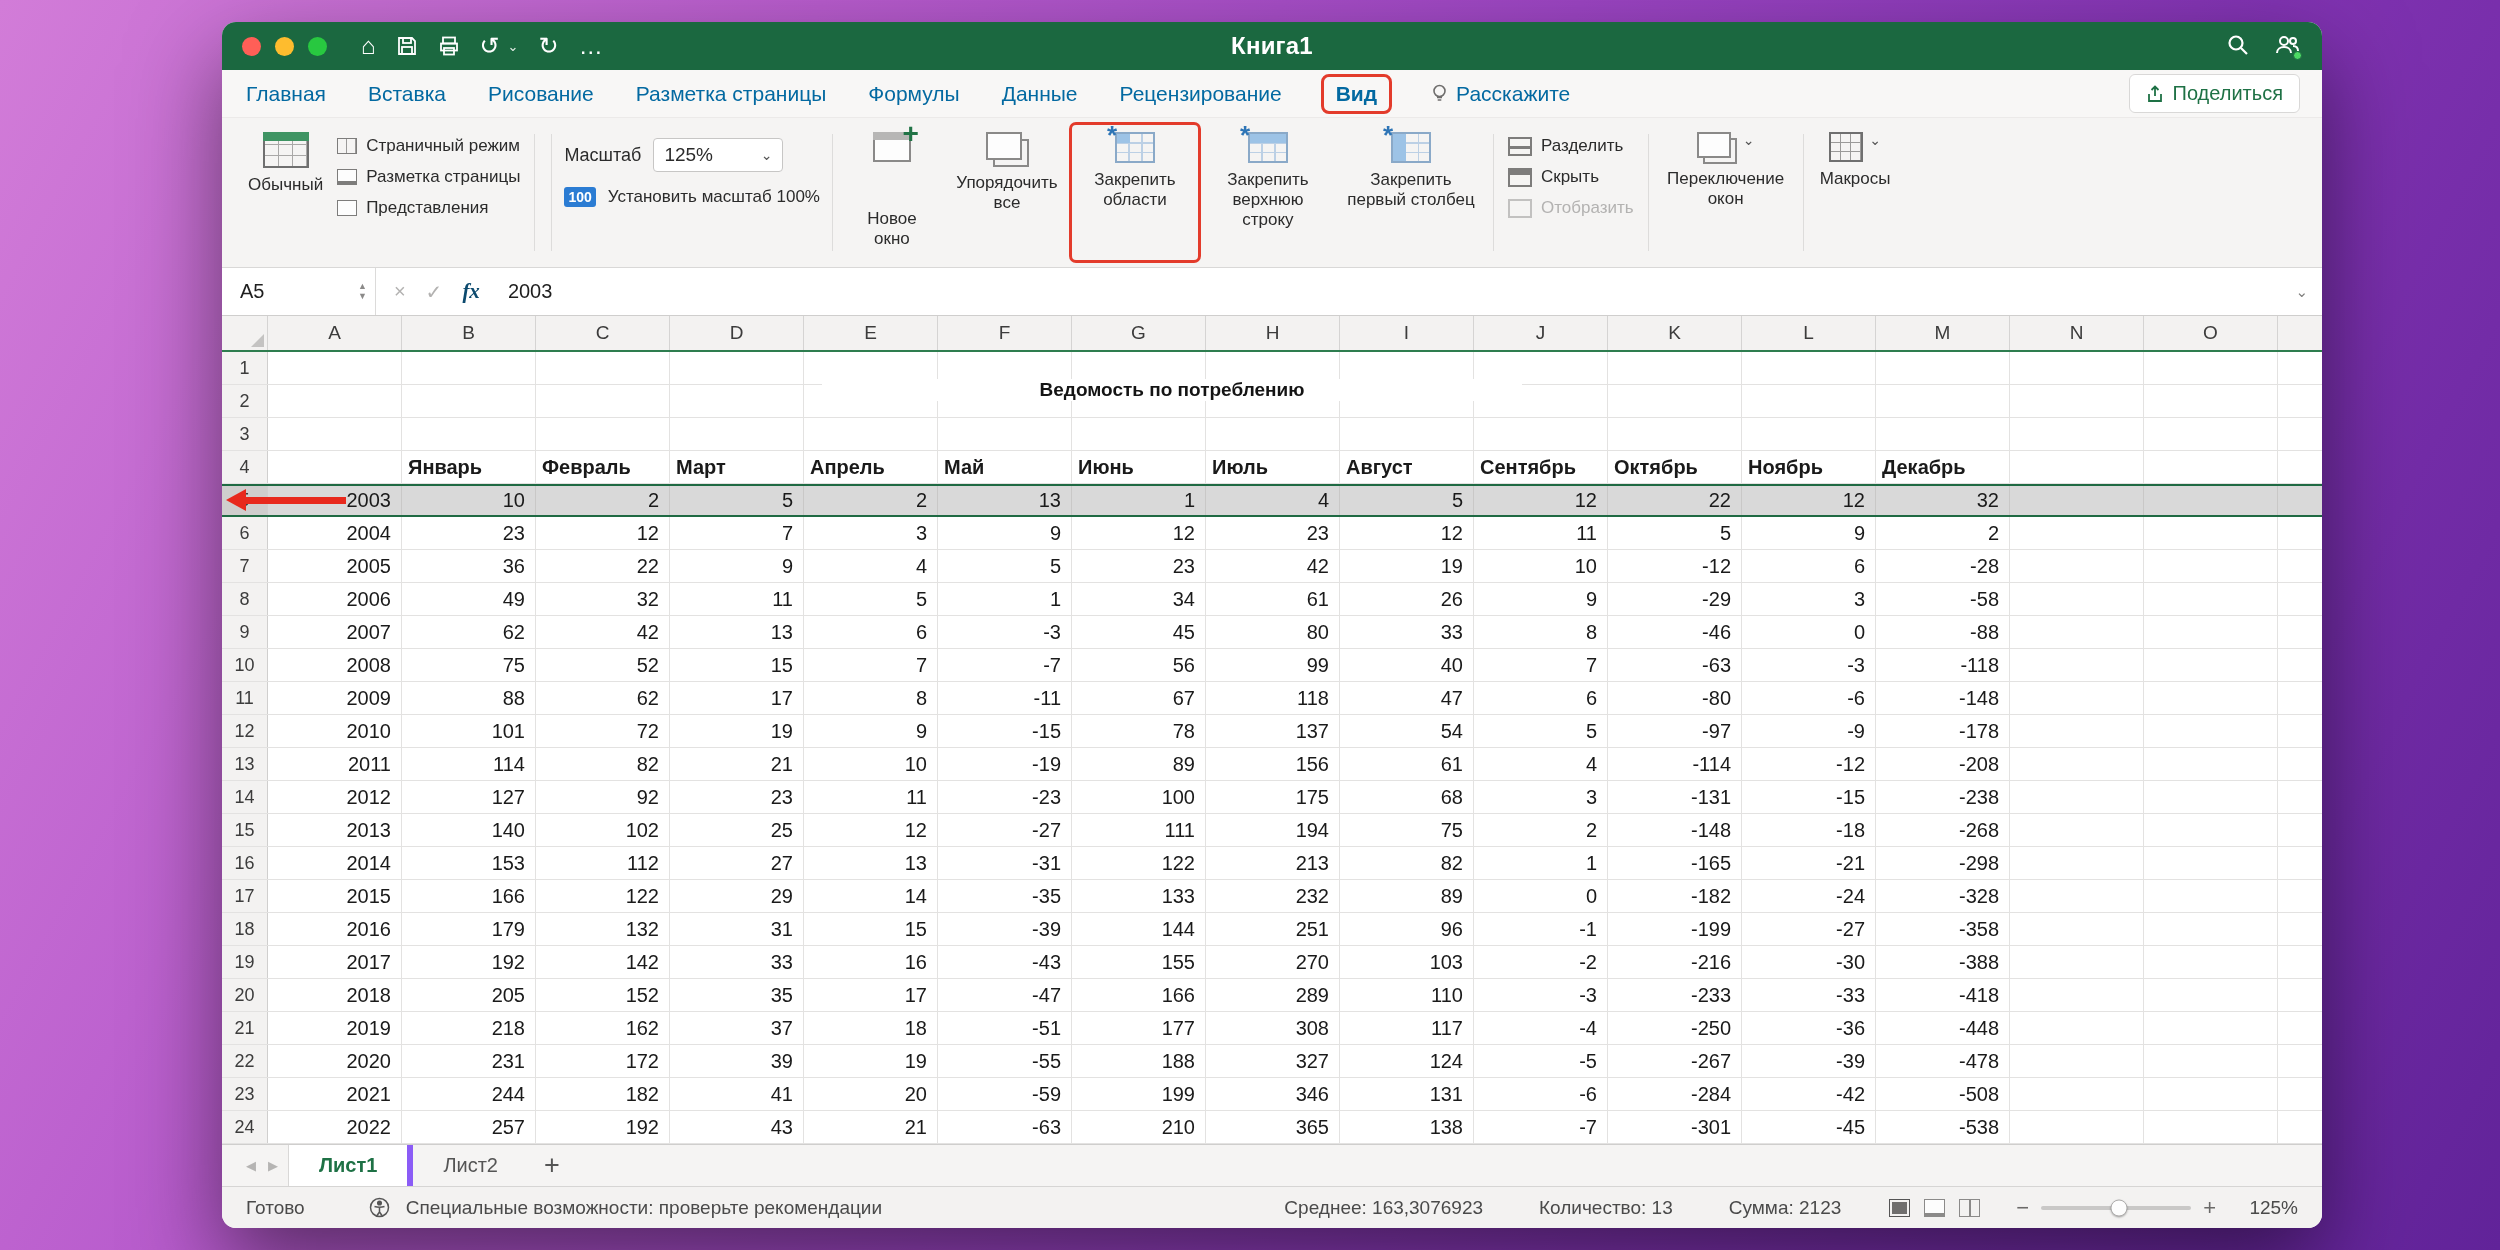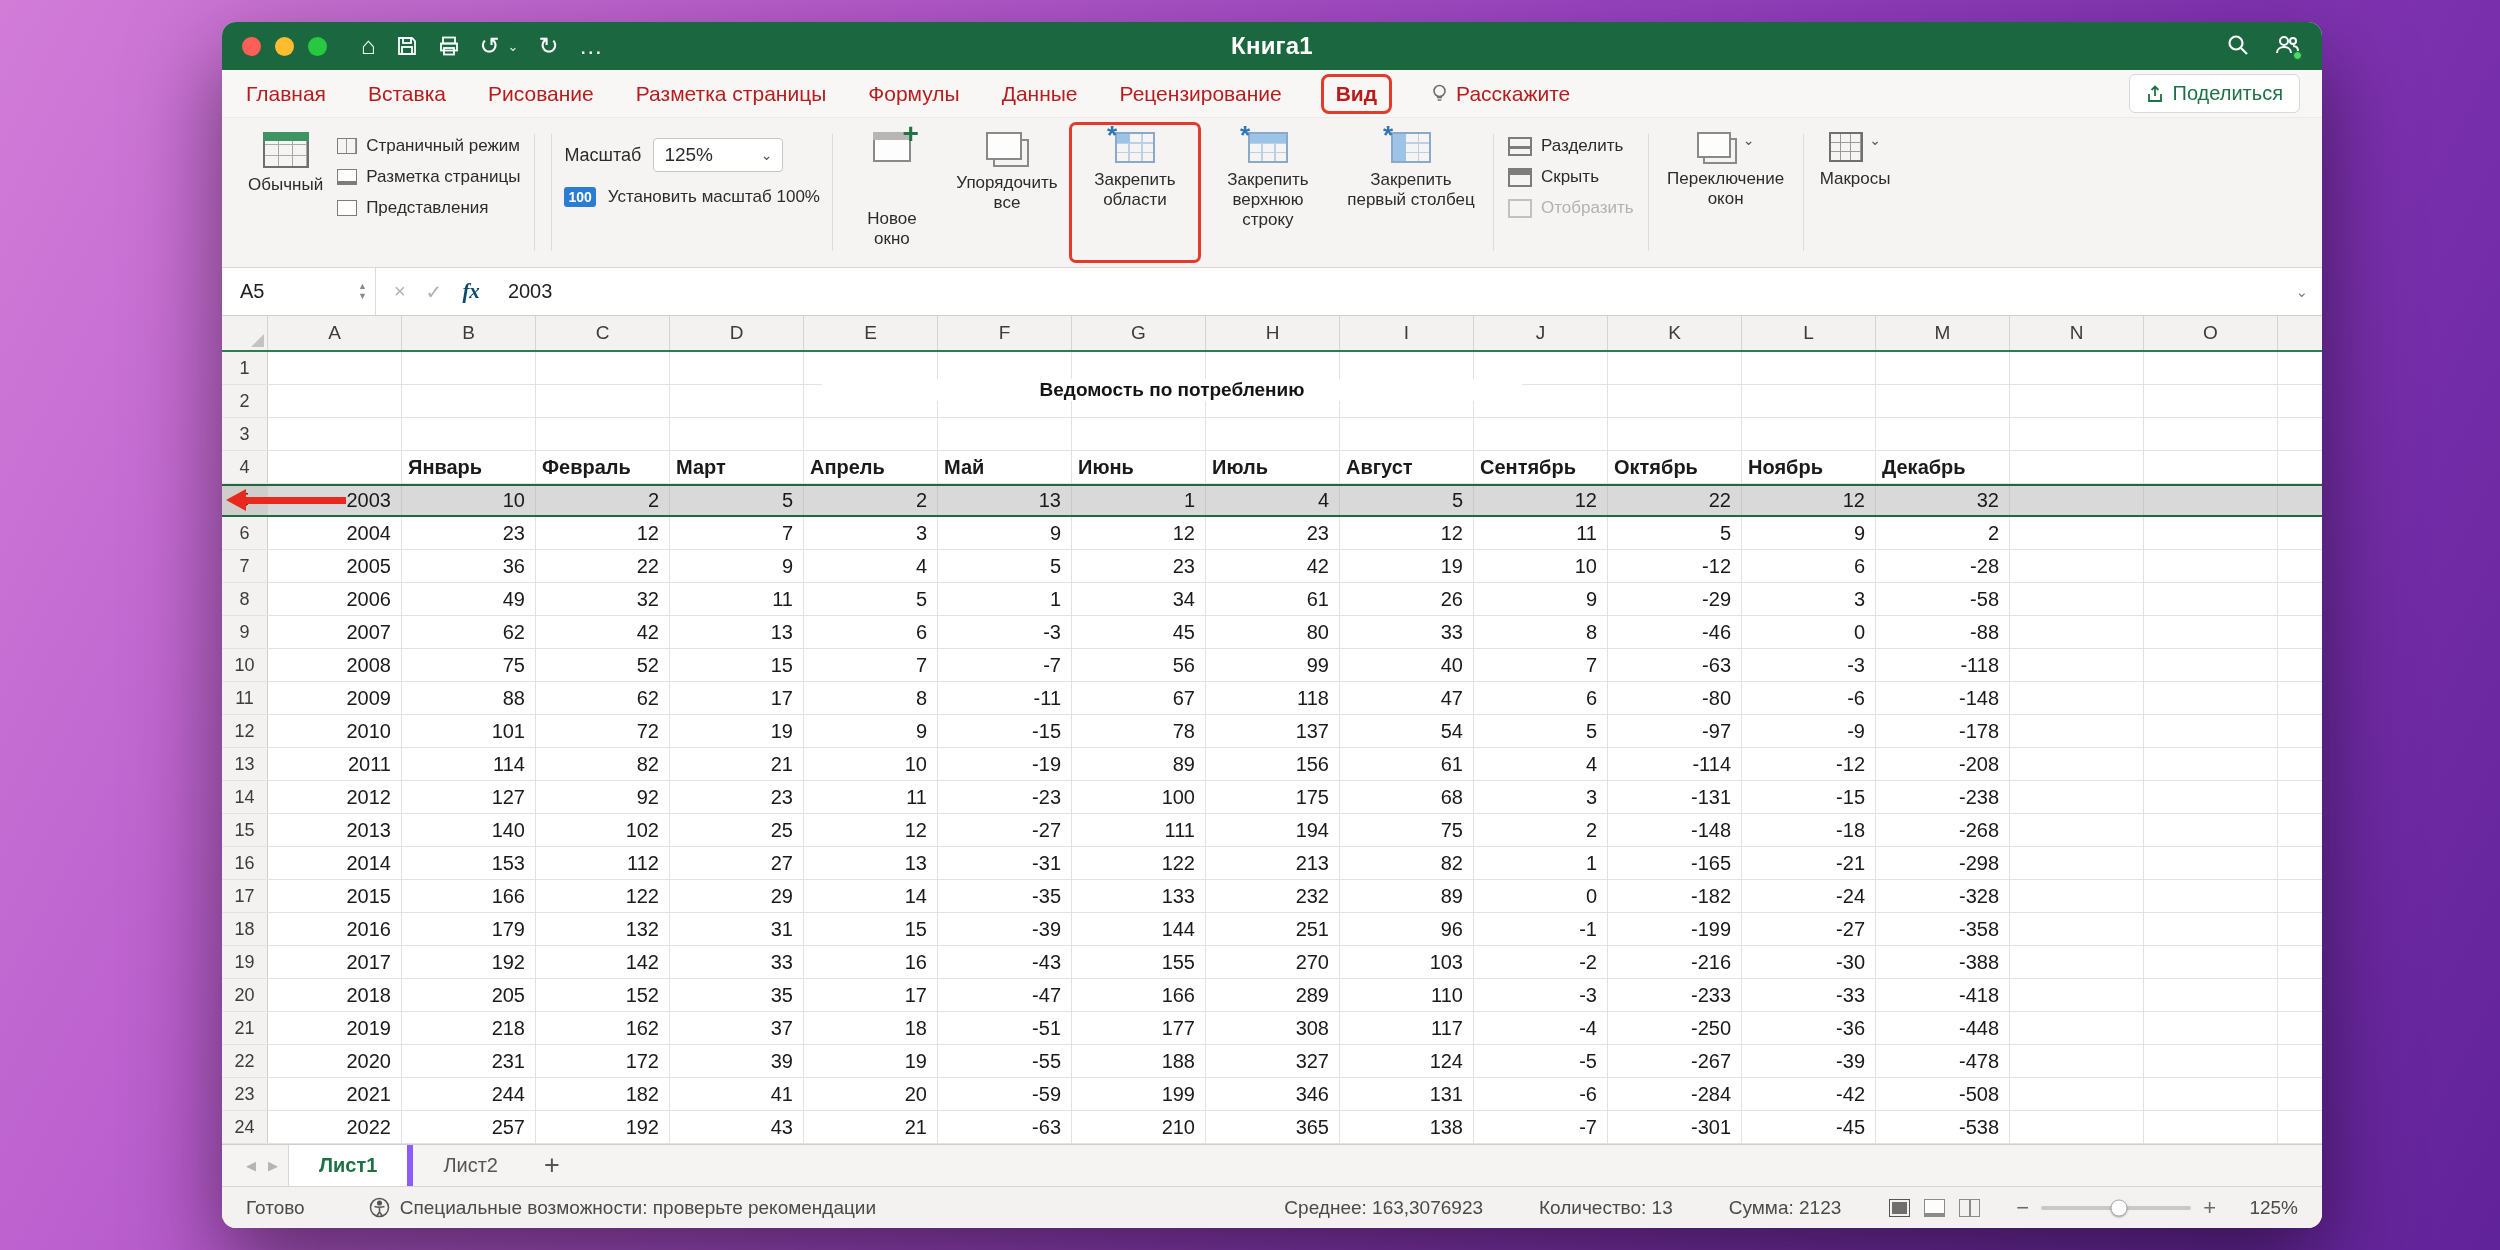--- a/index.html
+++ b/index.html
@@ -20,21 +20,21 @@
   .tl.yellow { background: #febc2e; }
   .tl.green { background: #28c840; }
   .tb-icons { display: flex; align-items: center; gap: 20px; margin-left: 34px; font-size: 24px; }
   .tb-icons svg { display: block; }
   .tb-glyph { color: #fff; font-size: 24px; line-height: 1; background: none; border: none; }
   .chev-sm { font-size: 13px; color: #e8f0ea; margin-left: -12px; }
   .tb-title { position: absolute; left: 50%; transform: translateX(-50%); font-size: 24px; font-weight: 600; letter-spacing: .2px; }
   .tb-right { position: absolute; right: 22px; display: flex; align-items: center; gap: 24px; }
   
   .tabrow { height: 48px; background: #f8f7f6; display: flex; align-items: center; padding-left: 24px; gap: 42px; position: relative; border-bottom: 1px solid #eceae9; }
-  .rtab { font-size: 21px; color: #b91c1c; background: none; border: none; font-family: inherit; white-space: nowrap; }
+  .rtab { font-size: 21px; color: #0369a1; background: none; border: none; font-family: inherit; white-space: nowrap; }
   .rtab.active { font-weight: 700; padding: 5px 12px; outline: 3px solid #e33b2b; outline-offset: 0; border-radius: 5px; }
   .rtab.tellme { display: flex; align-items: center; gap: 8px; }
   .share-btn { position: absolute; right: 22px; display: flex; align-items: center; gap: 9px; background: #fff; border: 1px solid #d9d8d7; border-radius: 6px; padding: 7px 16px; font-size: 20px; color: #1e7145; font-family: inherit; }
   
   .ribbon { height: 150px; background: #f5f4f3; border-bottom: 1px solid #d9d8d7; display: flex; align-items: stretch; padding: 6px 14px 6px 18px; }
   .vdiv { width: 1px; background: #dddcdb; margin: 10px 8px; }
   .rgroup { display: flex; align-items: flex-start; }
   .bigbtn { background: none; border: none; font-family: inherit; display: flex; flex-direction: column; align-items: center; gap: 7px; padding: 8px 8px 4px; font-size: 17px; color: #2b2b2b; line-height: 1.18; text-align: center; }
   .bigbtn .lbl { display: block; }
   .vstack { display: flex; flex-direction: column; justify-content: flex-start; gap: 7px; padding-top: 10px; }
@@ -106,21 +106,21 @@
   .row-arrow::before { content:""; position: absolute; left: -20px; top: -8px; border: 11px solid transparent; border-right: 20px solid #e8291d; border-left: 0; }
   
   .sheettabs { height: 42px; background: #f5f4f3; border-top: 1px solid #cfcecd; display: flex; align-items: stretch; padding-left: 14px; }
   .tabnav { display: flex; align-items: center; gap: 12px; color: #b5b4b3; font-size: 13px; padding: 0 10px; }
   .stab { display: flex; align-items: center; padding: 0 30px; font-size: 20px; border: none; background: none; font-family: inherit; color: #555; }
   .stab.active { background: #fff; color: #1e7145; font-weight: 700; border-left: 1px solid #d9d8d7; border-right: 6px solid #8b5cf6; }
   .addsheet { background: none; border: none; color: #555; font-size: 27px; padding: 0 16px; font-family: inherit; }
   
   .statusbar { height: 42px; background: #f3f2f1; border-top: 1px solid #d6d5d4; display: flex; align-items: center; font-size: 19px; color: #4a4a4a; padding: 0 24px; }
   .ready { margin-right: 64px; }
-  .acc-wrap { display: flex; align-items: center; gap: 10px; }
+  .acc-wrap { display: flex; align-items: center; gap: 16px; }
   .stats { margin-left: auto; display: flex; gap: 56px; margin-right: 48px; color: #4a4a4a; }
   .viewicons { display: flex; gap: 14px; margin-right: 36px; }
   .vic { width: 21px; height: 18px; border: 1.5px solid #8b8a89; background: #fdfdfd; position: relative; }
   .vic.active { background: #6f6e6d; box-shadow: inset 0 0 0 2px #f3f2f1; border-color: #55; border-color: #555; }
   .vic.pglay { border-bottom-width: 4px; }
   .vic.pgbrk { background: linear-gradient(to right, transparent 0 9px, #8b8a89 9px 11px, transparent 11px); }
   .zoomslider { display: flex; align-items: center; gap: 12px; margin-right: 24px; color: #6b6a69; font-size: 22px; }
   .track { position: relative; width: 150px; height: 4px; background: #c9c8c7; border-radius: 2px; display: inline-block; }
   .thumb { position: absolute; left: 52%; top: 50%; transform: translate(-50%,-50%); width: 17px; height: 17px; border-radius: 50%; background: #fdfdfd; border: 1px solid #aeadac; box-shadow: 0 1px 2px rgba(0,0,0,.3); }
   .zoomtext { width: 58px; text-align: right; }

